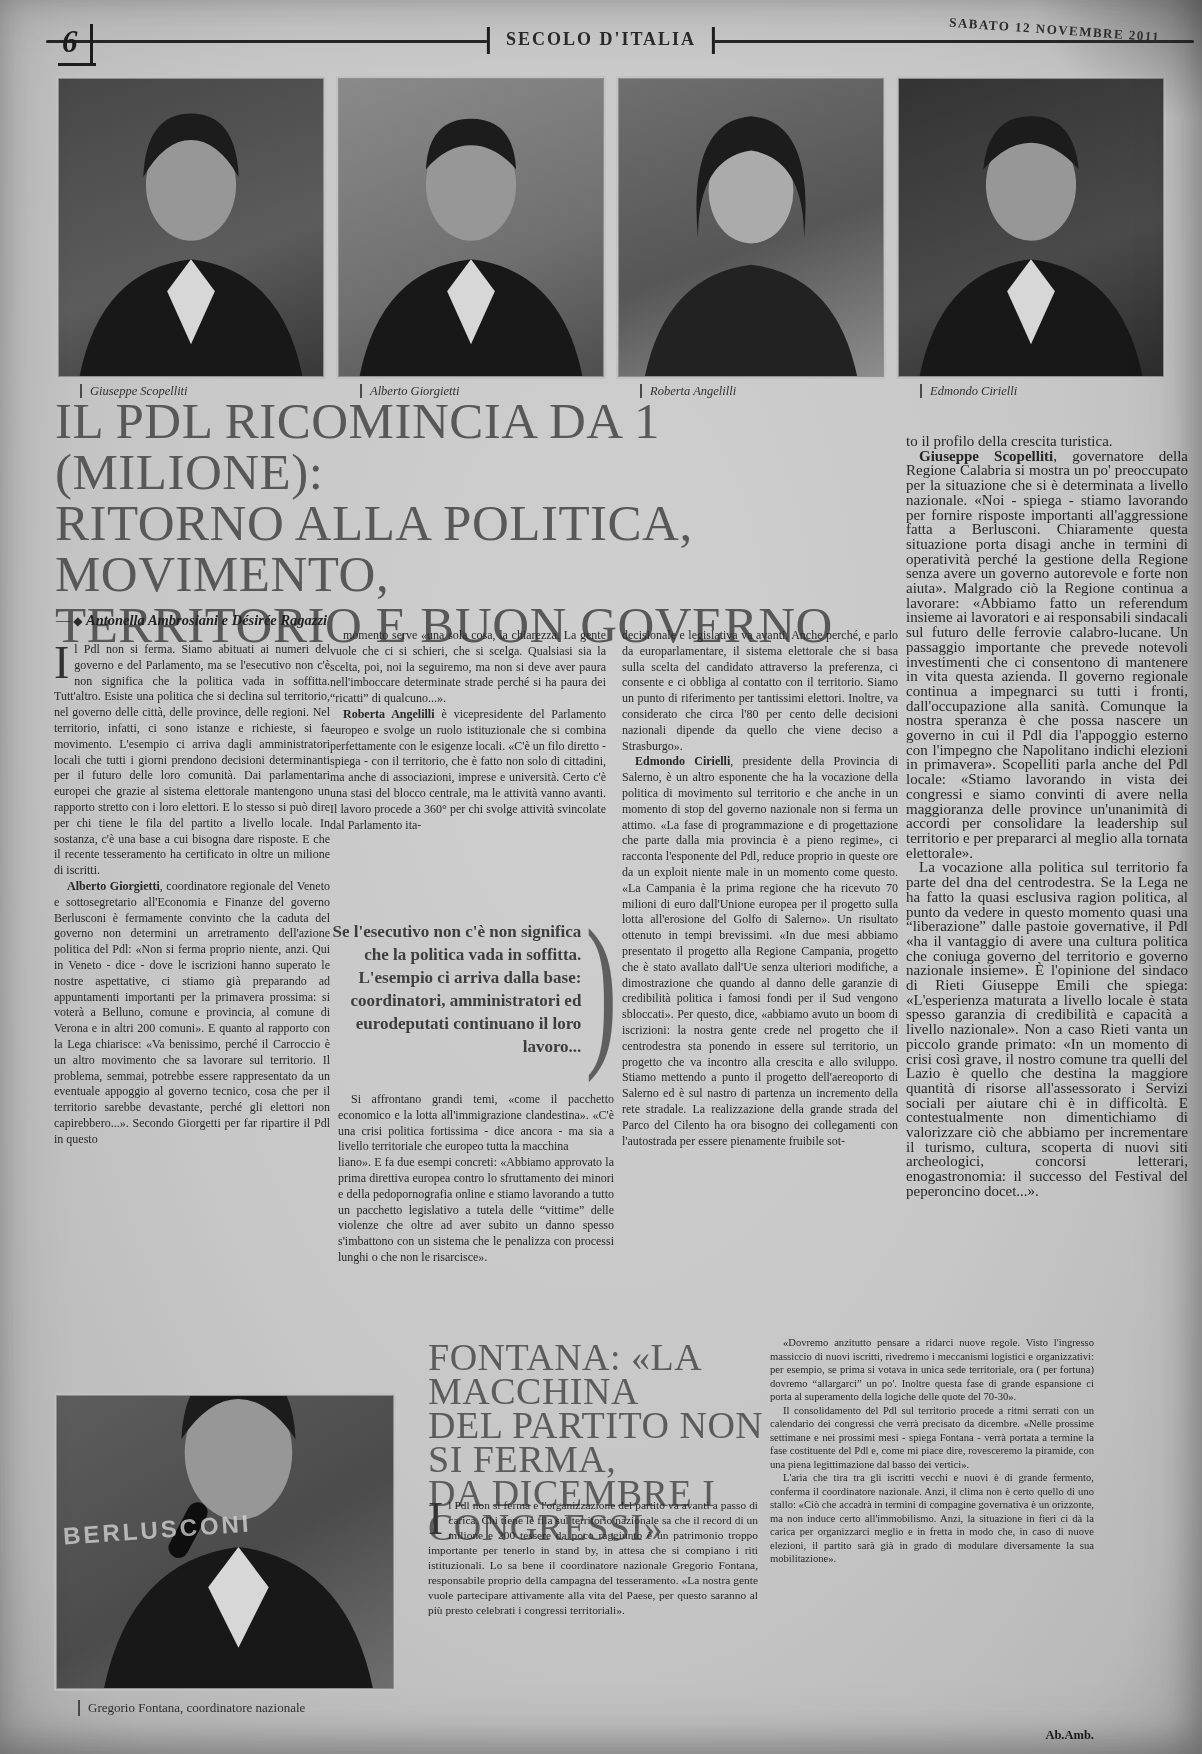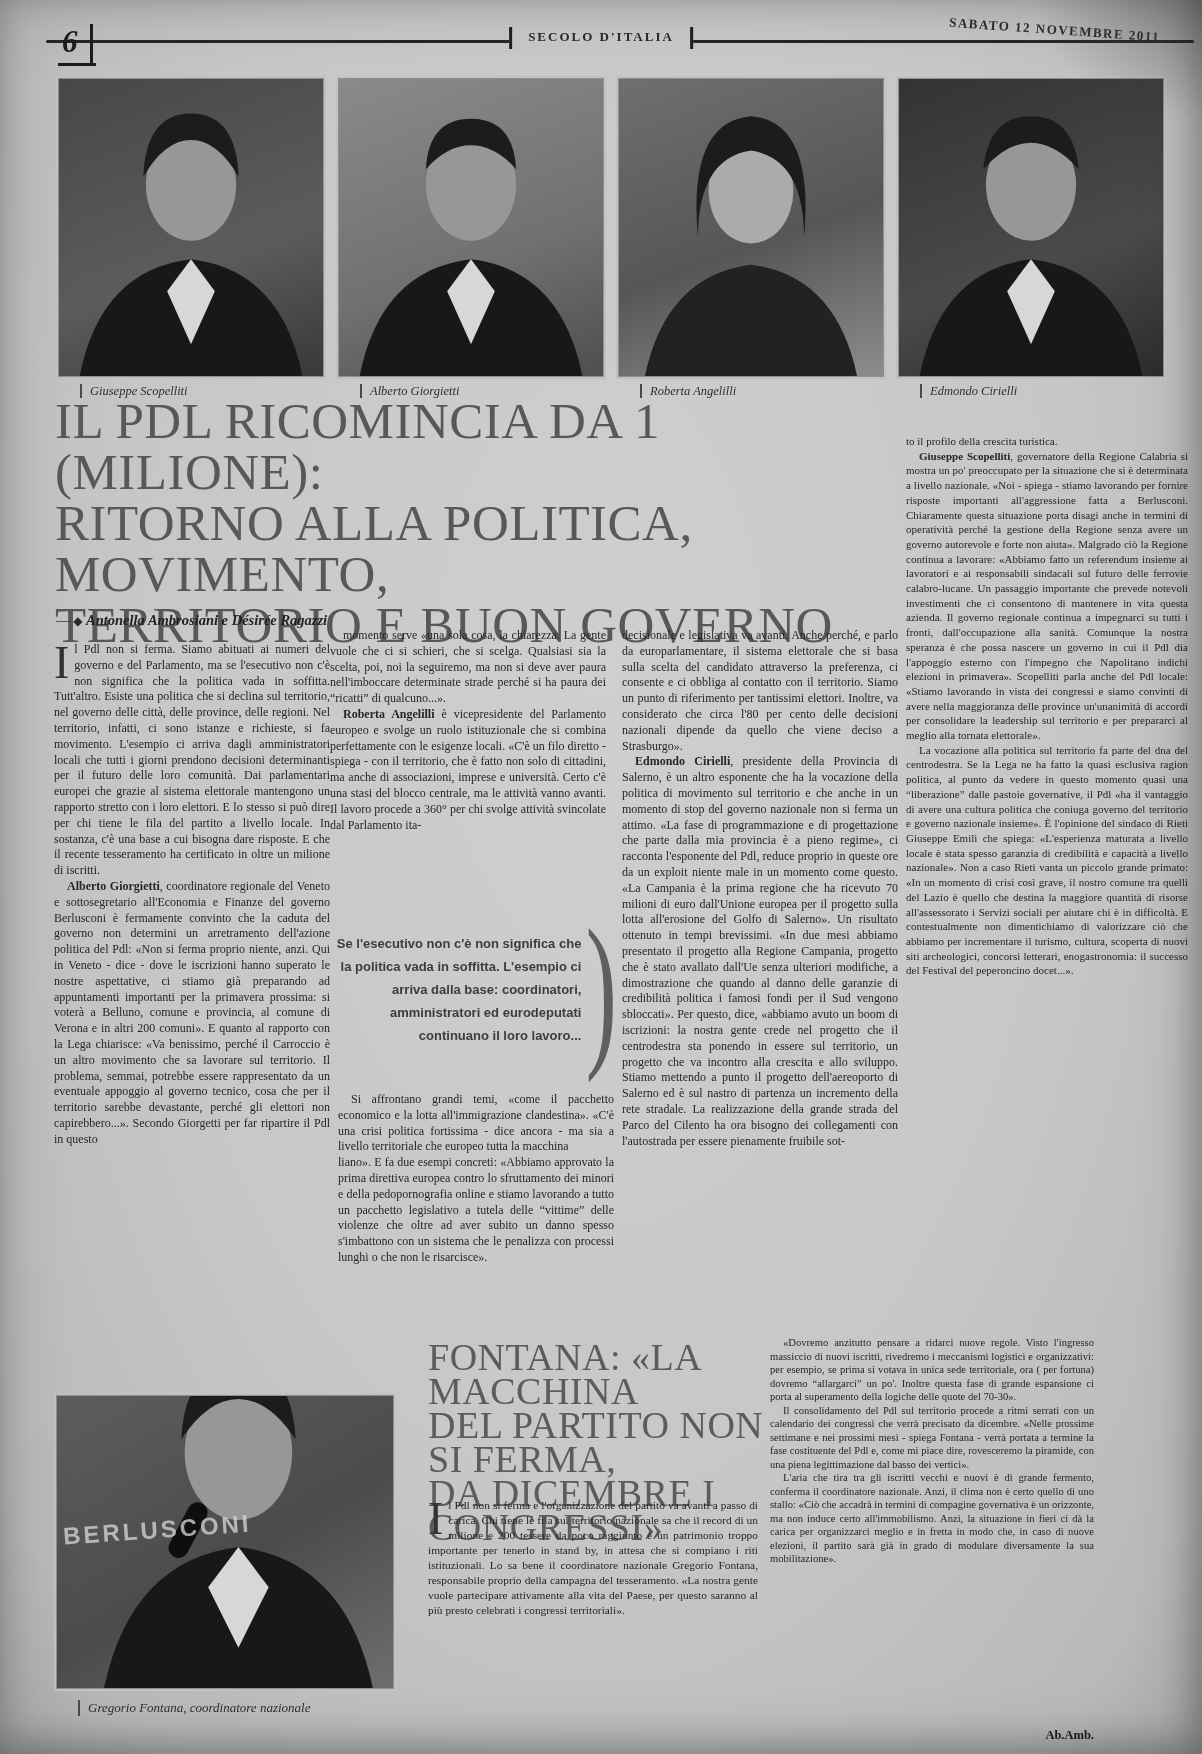--- a/index.html
+++ b/index.html
@@ -13,21 +13,21 @@
   .curl{position:absolute;right:0;top:0;width:170px;height:120px;pointer-events:none;
     background:radial-gradient(ellipse at 100% 0%, rgba(60,60,60,.45), rgba(60,60,60,0) 70%);}
 
   
   .rule{position:absolute;left:46px;right:8px;top:40px;height:3px;background:#262626;border-radius:2px;}
   .pageno{position:absolute;left:58px;top:24px;font-size:31px;font-style:italic;font-weight:bold;color:#1d1d1d;
     padding:0 12px 4px 4px;border-right:3px solid #1d1d1d;background:transparent;}
   .pageno:after{content:"";position:absolute;left:0;right:-6px;bottom:-2px;height:3px;background:#1d1d1d;}
   .masthead{position:absolute;left:50%;transform:translateX(-50%);top:27px;padding:2px 16px 4px 16px;
     background:#c9c9c9;border-left:3px solid #1f1f1f;border-right:3px solid #1f1f1f;
-    font-weight:bold;font-size:13px;letter-spacing:2px;color:#2a2a2a;white-space:nowrap;}
+    font-weight:bold;font-size:18px;letter-spacing:2px;color:#2a2a2a;white-space:nowrap;}
   .edition-date{position:absolute;right:42px;top:22px;font-size:13px;font-weight:bold;letter-spacing:1.5px;
     color:#2e2e2e;transform:rotate(4deg);white-space:nowrap;}
 
   
   .photo{position:absolute;top:78px;width:264px;height:297px;border:1px solid #8f8f8f;
     box-shadow:0 0 0 2px #c2c2c2;overflow:hidden;}
   .photo svg{width:100%;height:100%;display:block;}
   .ph1{left:58px;background:linear-gradient(160deg,#474747,#5c5c5c 60%,#383838);}
   .ph2{left:338px;background:linear-gradient(160deg,#8a8a8a,#707070 60%,#4e4e4e);}
   .ph3{left:618px;background:linear-gradient(160deg,#6f6f6f,#565656 55%,#8d8d8d);}
@@ -49,35 +49,35 @@
   
   .col{position:absolute;width:276px;text-align:justify;font-size:12px;line-height:15.8px;color:#262626;overflow:hidden;}
   .col .para{margin:0;text-indent:13px;}
   .col .para.first{text-indent:0;}
   .lead{font-weight:bold;}
   .dropcap{float:left;font-size:46px;line-height:38px;padding:2px 5px 0 0;color:#333;}
   .c1{left:54px;top:642px;height:688px;}
   .c2a{left:330px;top:628px;height:258px;}
   .c2b{left:338px;top:1092px;height:240px;}
   .c3{left:622px;top:628px;height:702px;}
-  .c4{left:906px;top:434px;height:898px;font-size:11px;line-height:14.7px;width:282px;}
+  .c4{left:906px;top:434px;height:898px;font-size:15px;line-height:14.7px;width:282px;}
 
   
   .pullquote{position:absolute;left:330px;top:896px;width:300px;height:186px;display:flex;align-items:center;justify-content:flex-end;}
-  .pq-text{font-family:Liberation Sans, sans-serif;font-weight:bold;font-size:13px;line-height:23px;
+  .pq-text{font-family:Liberation Serif, serif;font-weight:bold;font-size:17px;line-height:23px;
     text-align:right;color:#3d3d3d;width:252px;}
   .pq-mark{font-size:170px;line-height:160px;color:#5f5f5f;transform:scaleX(.55);margin-left:-8px;font-weight:normal;}
 
   
   .bphoto{position:absolute;left:56px;top:1395px;width:336px;height:292px;border:1px solid #8f8f8f;
     box-shadow:0 0 0 2px #c2c2c2;overflow:hidden;background:linear-gradient(150deg,#5d5d5d,#4b4b4b 55%,#6e6e6e);}
   .bphoto svg{width:100%;height:100%;display:block;}
   .banner-text{position:absolute;left:6px;top:120px;font-family:"Liberation Sans",sans-serif;font-weight:bold;
     font-size:24px;letter-spacing:3px;color:#d9d9d9;opacity:.75;transform:rotate(-4deg);white-space:nowrap;}
-  .bcaption{position:absolute;left:78px;top:1700px;font-style:italic;font-size:13px;color:#2e2e2e;
+  .bcaption{position:absolute;left:78px;top:1700px;font-size:13px;color:#2e2e2e;
     border-left:2px solid #4a4a4a;padding-left:8px;}
   .bheadline{position:absolute;left:428px;top:1340px;width:370px;font-size:38px;line-height:34px;
     color:#5c5c5c;letter-spacing:.5px;white-space:pre-line;}
   .bc1{left:428px;top:1498px;width:330px;height:248px;font-size:11.4px;line-height:15px;}
   .bc2{left:770px;top:1336px;width:324px;height:408px;font-size:10.6px;line-height:13.5px;}
   .signature{position:absolute;left:930px;top:1728px;width:164px;text-align:right;font-weight:bold;font-size:12.5px;color:#1e1e1e;}
 </style>
 </head>
 <body>
 

